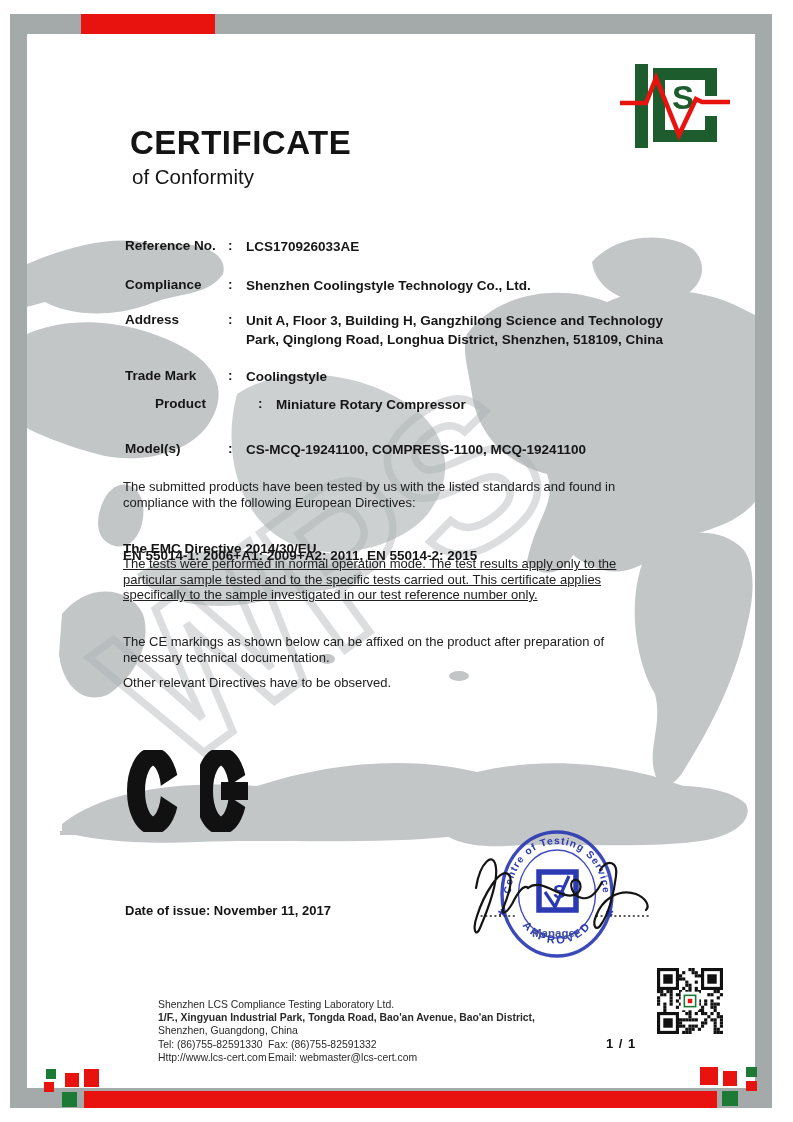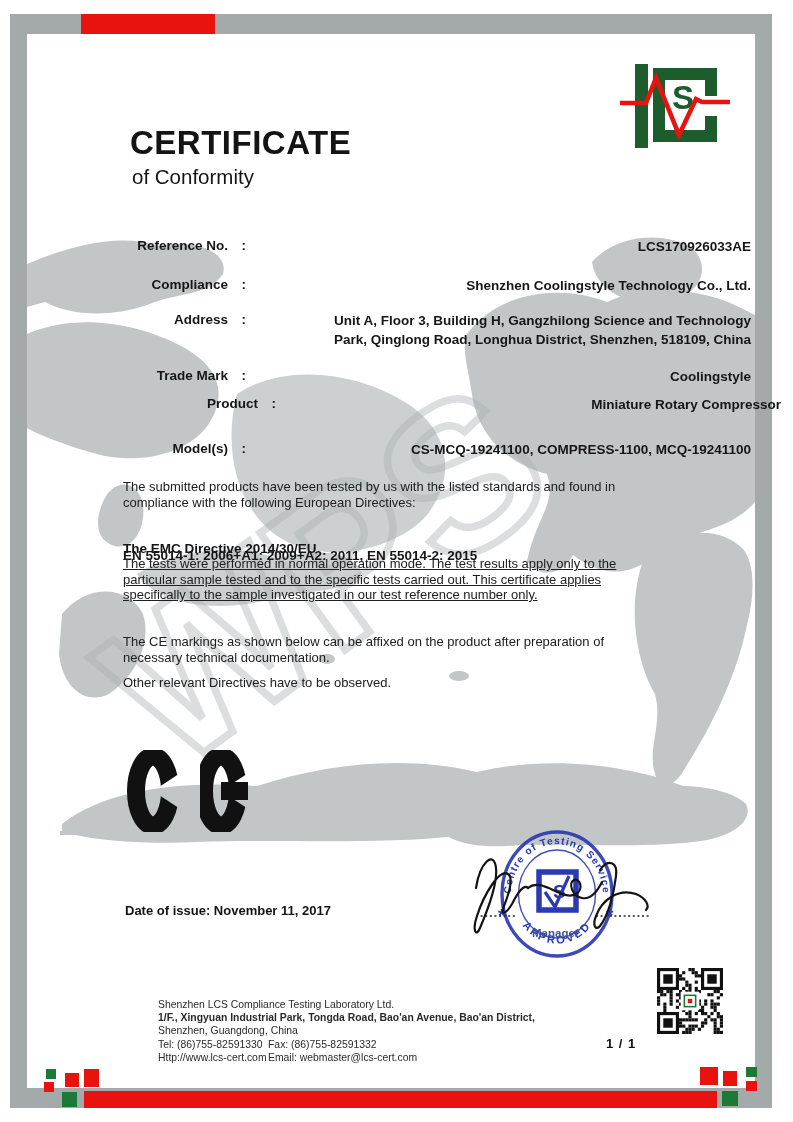--- a/index.html
+++ b/index.html
@@ -8,21 +8,21 @@
   .abs{position:absolute;}
   
   .bar{position:absolute;background:#a4a9aa;}
   .red{background:#e8120f;}
   .grn{background:#1d7a34;}
   .sq{position:absolute;}
   
   #title{left:130px;top:124px;font-size:33px;font-weight:bold;color:#141414;letter-spacing:.5px;}
   #subtitle{left:132px;top:165px;font-size:20.5px;font-weight:normal;color:#141414;}
   
-  .frow{position:absolute;left:125px;display:flex;font-size:13.5px;font-weight:bold;color:#161616;text-align:right;}
+  .frow{position:absolute;left:125px;display:flex;font-size:13.5px;font-weight:bold;color:#161616;}
   .flabel{width:103px;}
   .fcolon{width:18px;}
   .fvalue{width:505px;white-space:pre-line;line-height:18.5px;}
   
   .para{position:absolute;left:123px;width:560px;font-size:13px;line-height:15.6px;
         color:#202020;white-space:pre-line;}
   .para.b{font-weight:bold;font-size:13.5px;color:#151515;}
   
   #dateline{left:125px;top:903px;font-size:13px;font-weight:bold;color:#141414;}
   #footer{left:142px;top:998px;font-size:10.4px;line-height:13.2px;color:#2a2a2a;margin-left:16px;}

